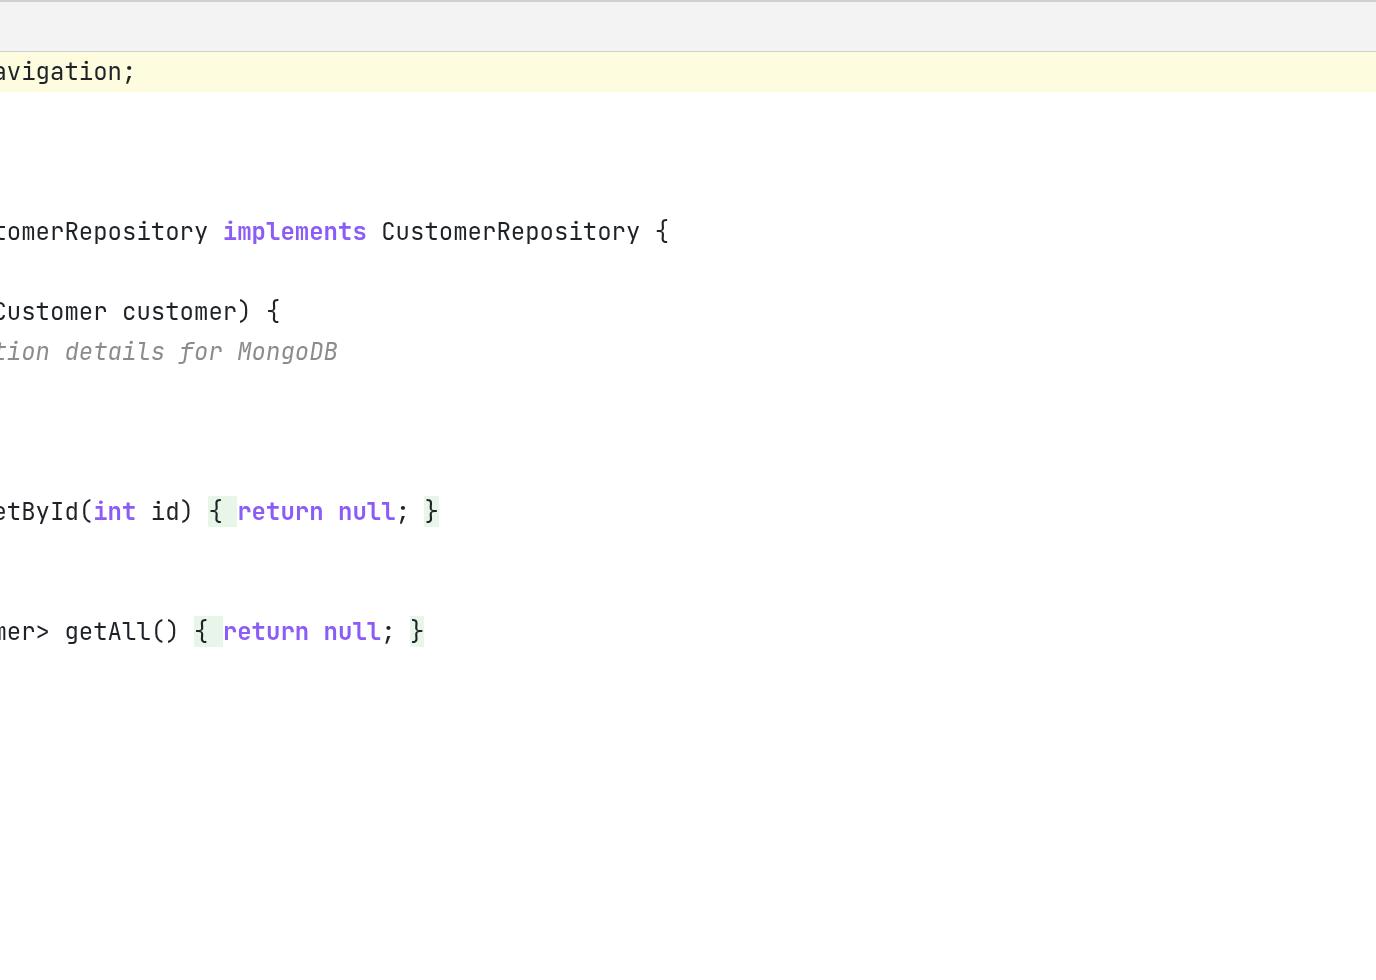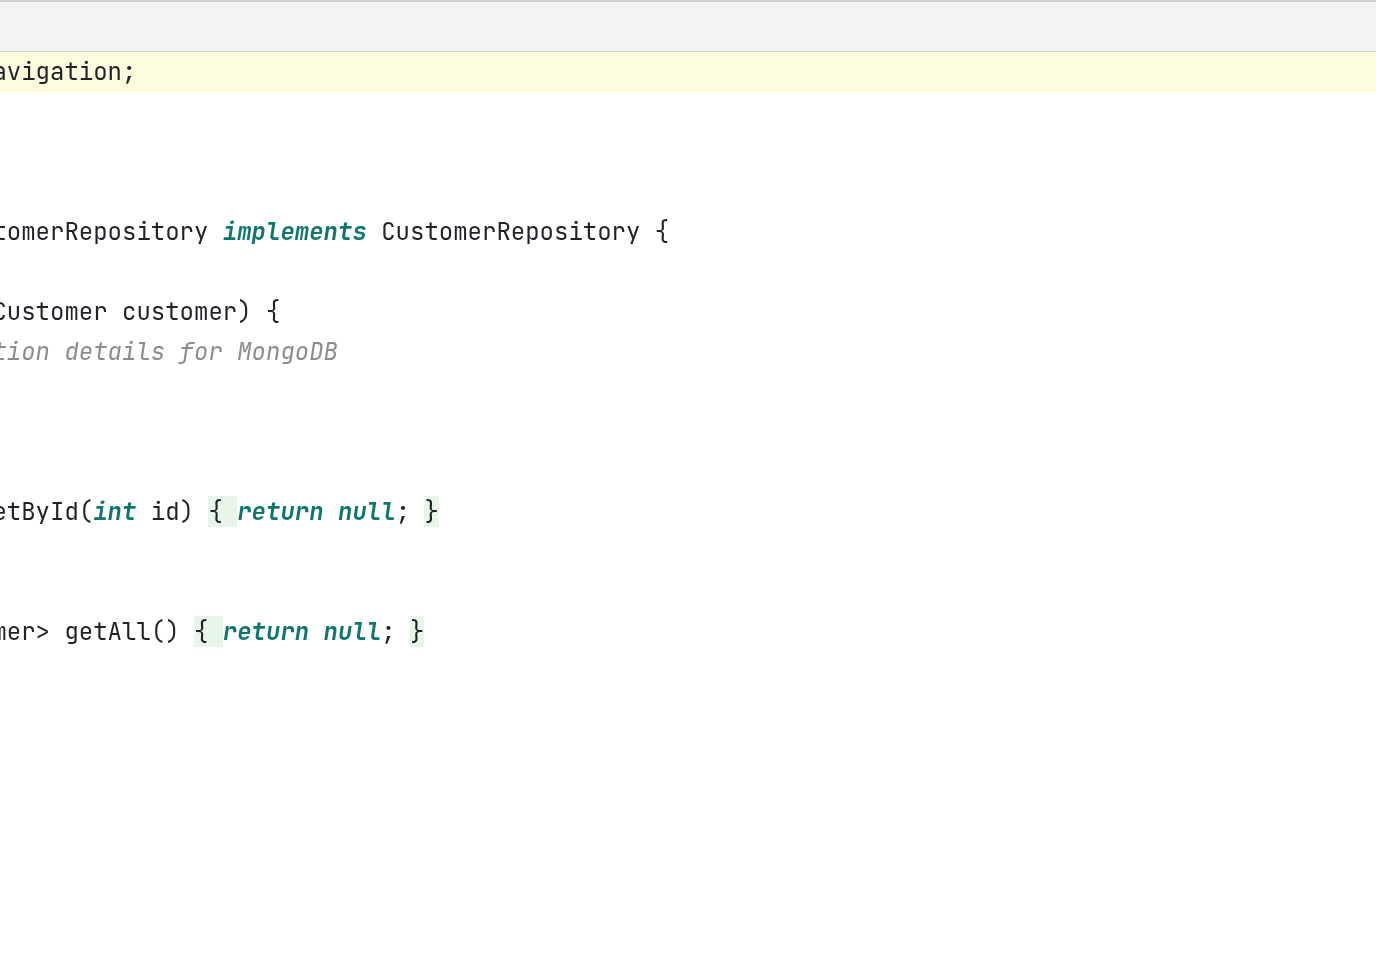--- a/index.html
+++ b/index.html
@@ -36,23 +36,22 @@
       line-height: 40px;
       white-space: pre;
       color: #1f2328;
       padding-left: 0;
       margin-left: -310px;
     }
     .highlight-line {
       background: #fdfcde;
     }
     .keyword {
-      color: #0f766e;
+      color: #8b5cf6;
       font-weight: bold;
-      font-style: italic;
     }
     .comment {
       color: #8c8c8c;
       font-style: italic;
     }
     .empty-body-hl {
       background: #e8f5e9;
     }
     .normal {
       color: #1f2328;

